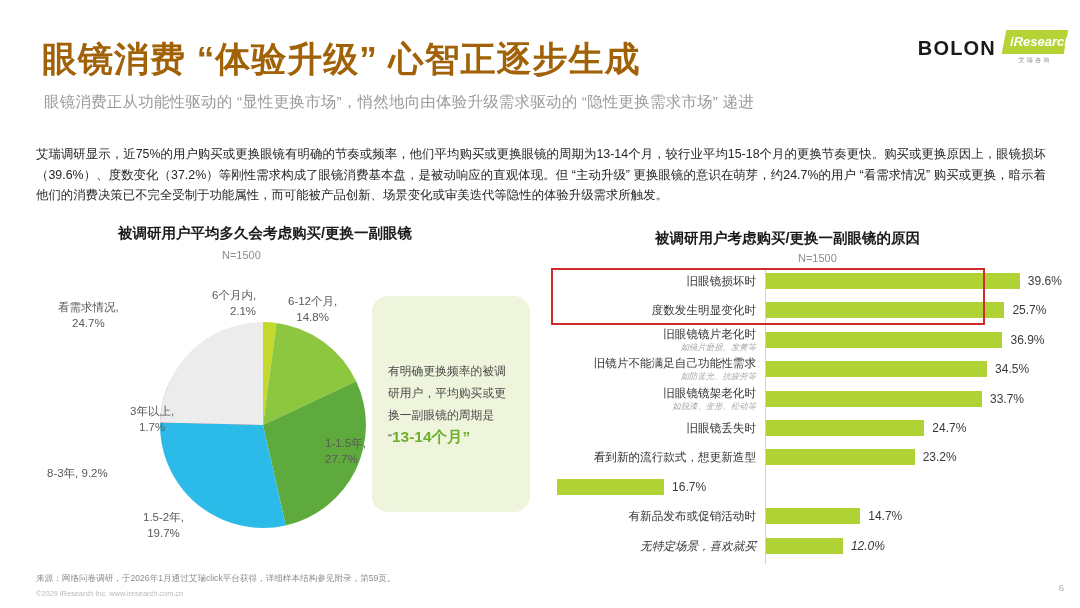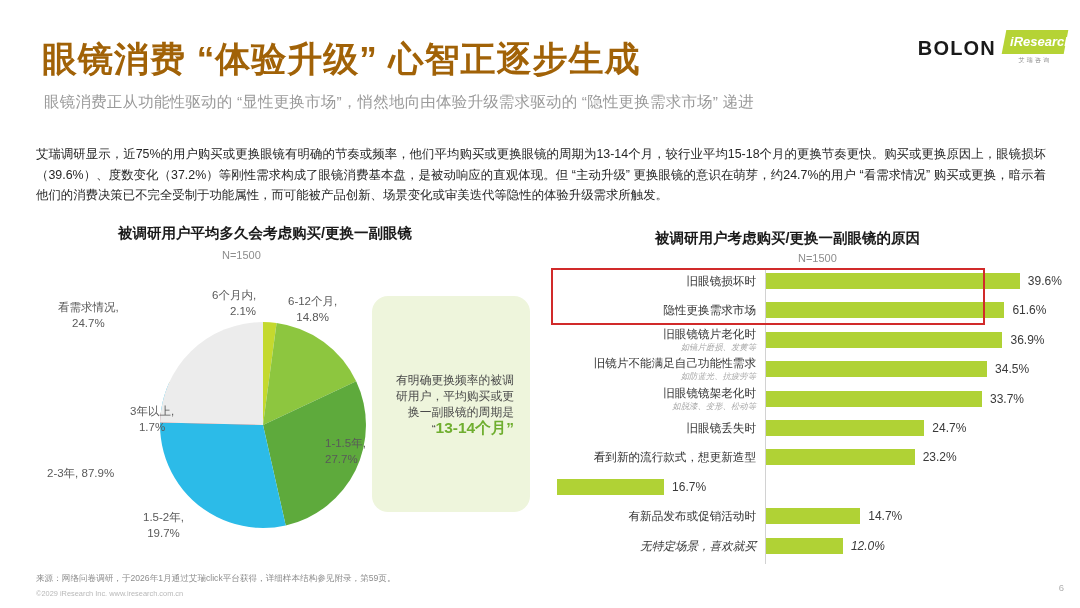--- a/index.html
+++ b/index.html
@@ -96,22 +96,22 @@
 
   
   #callout {
     position: absolute; left: 372px; top: 296px;
     width: 158px; height: 216px;
     background: #eef5dc; border-radius: 16px;
     display: flex; align-items: center; justify-content: center;
     padding: 0 16px;
   }
   #callout-text {
-    font-size: 11.8px; line-height: 16px; color: #4a4a4a;
-    text-align: right;
+    font-size: 11.8px; line-height: 22px; color: #4a4a4a;
+    text-align: left;
   }
   #callout-text .hl {
     color: #6fae2f; font-weight: bold; font-size: 15.5px;
   }
 
   
   #bar-chart {
     position: absolute; left: 552px; top: 266px;
     width: 500px; height: 300px;
   }
@@ -221,21 +221,21 @@
     <span>14.8%</span>
   </div>
   <div class="pie-label" id="pl-115">
     <span>1-1.5年,</span><br>
     <span>27.7%</span>
   </div>
   <div class="pie-label" id="pl-152">
     <span>1.5-2年,</span><br>
     <span>19.7%</span>
   </div>
-  <div class="pie-label" id="pl-23">2-3年, 87.9%</div>
+  <div class="pie-label" id="pl-23">8-3年, 9.2%</div>
   <div class="pie-label" id="pl-3y">
     <span>3年以上,</span><br>
     <span>1.7%</span>
   </div>
   <div class="pie-label" id="pl-need">
     <span>看需求情况,</span><br>
     <span>24.7%</span>
   </div>
 
   <div id="callout" style="background: rgb(238, 245, 220);">
@@ -251,24 +251,24 @@
     <div id="bar-axis"></div>
     <div id="bar-rows">
         <div class="bar-row" style="top: 2px;">
           <div class="bar-label"><span>旧眼镜损坏时</span></div>
           <div class="bar-track">
             <div class="bar-fill" style="width: 253.8px; background: rgb(176, 210, 53);"></div>
             <div class="bar-val" style="left: 261.8px;">39.6%</div>
           </div>
         </div>
         <div class="bar-row" style="top: 31.4px;">
-          <div class="bar-label"><span>隐性更换需求市场</span></div>
+          <div class="bar-label"><span>度数发生明显变化时</span></div>
           <div class="bar-track">
             <div class="bar-fill" style="width: 238.418px; background: rgb(176, 210, 53);"></div>
-            <div class="bar-val" style="left: 246.418px;">61.6%</div>
+            <div class="bar-val" style="left: 246.418px;">25.7%</div>
           </div>
         </div>
         <div class="bar-row" style="top: 60.8px;">
           <div class="bar-label"><span>旧眼镜镜片老化时</span><span class="bar-sub">如镜片磨损、发黄等</span></div>
           <div class="bar-track">
             <div class="bar-fill" style="width: 236.495px; background: rgb(176, 210, 53);"></div>
             <div class="bar-val" style="left: 244.495px;">36.9%</div>
           </div>
         </div>
         <div class="bar-row" style="top: 90.2px;">

